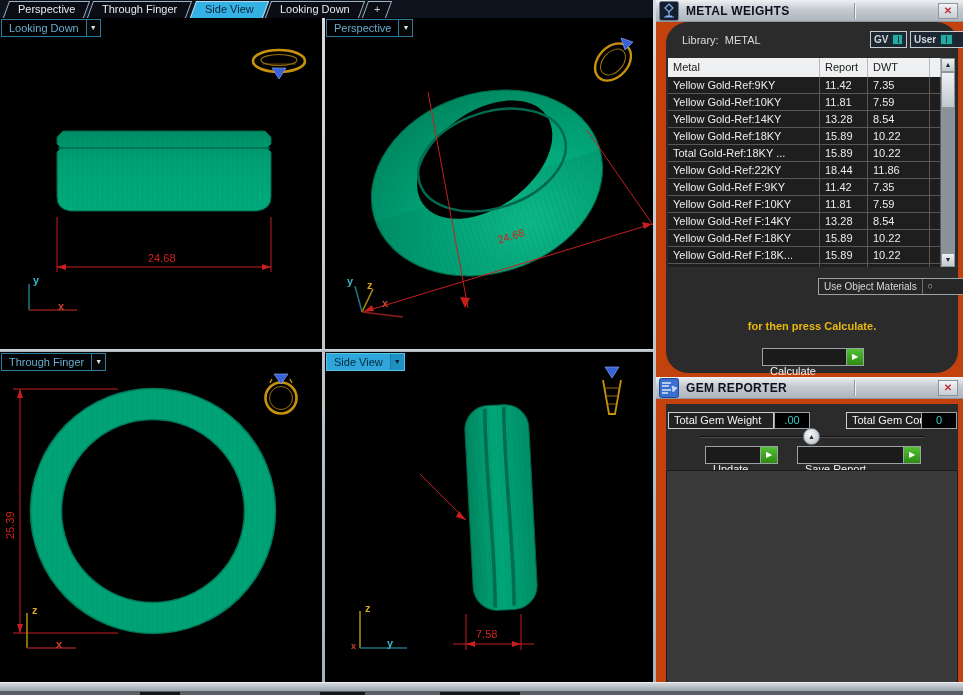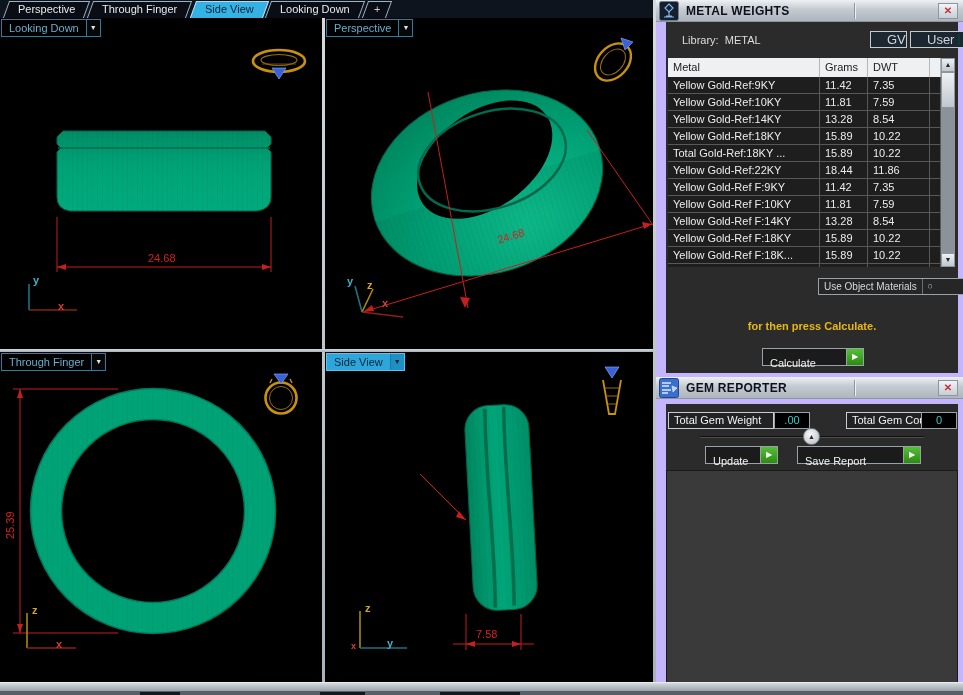--- a/index.html
+++ b/index.html
@@ -26,30 +26,30 @@
   .chip .txt { padding:0 7px; font-size:11px; line-height:16px; color:#66aecf; white-space:nowrap; }
   .chip .arw { width:14px; border-left:1px solid #2f7d9e; background:#070707; color:#d7e7ef; font-size:7px; line-height:16px; text-align:center; }
   .chip.active { background:#2ea6da; border-color:#57c4ee; }
   .chip.active .txt { color:#06283c; }
   .chip.active .arw { background:#1f90c2; color:#05202e; border-left-color:#1a7aa8; }
   .dimlbl { position:absolute; color:#d42020; font-size:11px; white-space:nowrap; }
   .axlbl { position:absolute; font-size:11px; font-weight:bold; }
   .ax-x { color:#d04030; } .ax-y { color:#3fb4c8; } .ax-z { color:#d8a818; }
 
   
-  .rpanel { left:656px; top:0; width:307px; height:682px; background:#c4b5fd; }
+  .rpanel { left:656px; top:0; width:307px; height:682px; background:#c2410c; }
   .ptitle { position:absolute; left:0; width:307px; height:22px; background:linear-gradient(#eef1f3,#c3cad0 45%,#aeb6bd); border-bottom:1px solid #8d969e; display:flex; align-items:center; }
   .ticon { width:20px; height:20px; margin:1px 0 1px 3px; }
   .ttext { font-size:12px; font-weight:bold; color:#10101c; margin-left:7px; letter-spacing:.3px; }
   .tgroove { position:absolute; left:198px; top:3px; width:2px; height:16px; border-left:1px solid #8d969e; border-right:1px solid #eef1f3; }
   .xbtn { position:absolute; right:5px; top:3px; width:20px; height:16px; background:linear-gradient(#f2f4f6,#c6cdd3); border:1px solid #8d969e; color:#c02f36; font-size:10px; font-weight:bold; line-height:13px; text-align:center; cursor:pointer; }
   .pbody-dark { position:absolute; background:#2b2b2b; }
 
   .libtext { position:absolute; font-size:11px; color:#dcdcdc; }
-  .miniBtn { position:absolute; display:flex; align-items:center; gap:4px; background:#1c2732; border:1px solid #c4ccd2; height:17px; padding:0 16px; font-size:13px; color:#cfd6db; cursor:pointer; }
+  .miniBtn { position:absolute; display:flex; align-items:center; gap:4px; background:#1c2732; border:1px solid #c4ccd2; height:17px; padding:0 3px; font-size:10px; color:#cfd6db; cursor:pointer;font-weight:bold; }
   .teal { width:13px; height:11px; background:#27a9a4; border:1px solid #083c3c; position:relative; }
   .teal::after { content:""; position:absolute; left:5px; top:1px; bottom:1px; width:1px; background:#063030; }
 
   
   .mtable { position:absolute; display:flex; background:#141414; }
   .tcols { width:273px; }
   .thead { display:flex; height:19px; background:#eef0f2; }
   .thead span { font-size:11px; color:#1a1a1a; line-height:18px; padding-left:5px; border-right:1px solid #b4b8bc; }
   .tbody { height:190px; overflow:hidden; }
   .trow { display:flex; height:17px; background:#1e1e1e; border-bottom:1px solid #585858; cursor:pointer; }
@@ -60,21 +60,21 @@
   .sbTrack { flex:1; position:relative; }
   .sbThumb { position:absolute; left:0; top:0; width:14px; height:36px; background:linear-gradient(#eef1f3,#c0c8ce); border:1px solid #8d969e; cursor:grab; }
 
   .uom { position:absolute; display:flex; background:#262626; border:1px solid #9aa2a8; height:17px; cursor:pointer; }
   .uom .lbl { font-size:10px; color:#d8d8d8; line-height:15px; padding:0 5px; }
   .uom .circ { width:16px; border-left:1px solid #6e6e6e; color:#b8b8b8; font-size:9px; line-height:14px; text-align:center; }
 
   .instr { position:absolute; width:292px; text-align:center; font-size:11px; font-weight:bold; color:#e8b810; line-height:13px; }
 
   .gbtn { position:absolute; display:flex; background:#1b1b1b; border:1px solid #9aa2a8; height:18px; cursor:pointer; }
-  .gbtn .lbl { flex:1; font-size:11px; color:#f2f2f2; padding:6px 7px; line-height:16px; white-space:nowrap; }
+  .gbtn .lbl { flex:1; font-size:11px; color:#f2f2f2; padding:14px 7px; line-height:16px; white-space:nowrap; }
   .gbtn .grn { width:17px; background:linear-gradient(#54c036,#2b8c10); border-left:1px solid #9aa2a8; color:#fff; font-size:8px; line-height:16px; text-align:center; }
 
   .lblbox { position:absolute; background:#222; border:1px solid #c8ced4; color:#f2f2f2; font-size:11px; line-height:15px; padding:0 5px; white-space:nowrap; }
   .valbox { position:absolute; background:#000; border:1px solid #9aa2a8; color:#3cc8c0; font-size:11px; line-height:15px; text-align:center; }
   .divline { position:absolute; height:1px; background:#111; box-shadow:0 1px 0 #4e4e4e; }
   .circbtn { position:absolute; width:17px; height:17px; border-radius:50%; background:radial-gradient(circle at 40% 35%, #f6f8fa, #b4bcc3); border:1px solid #78828a; color:#2a2a2a; font-size:7px; line-height:16px; text-align:center; cursor:pointer; }
   .report { position:absolute; background:#3a3a3a; border:1px solid #1a1a1a; }
 
   
   .bbar { left:0; top:682px; width:963px; height:9px; background:linear-gradient(#d4dade,#9aa3ab); border-top:1px solid #e9edf0; }
@@ -292,39 +292,39 @@
       <svg class="ticon" viewBox="0 0 20 20">
         <rect x="0.5" y="0.5" width="19" height="19" rx="2" fill="#141e2c" stroke="#6f7d8c"></rect>
         <polygon points="10,3 14,7 10,11 6,7" fill="none" stroke="#7fb4f0" stroke-width="1.2"></polygon>
         <path d="M10 11 V15 M5 16 H15 M7 15 H13" stroke="#7fb4f0" stroke-width="1.2" fill="none"></path>
       </svg>
       <span class="ttext">METAL WEIGHTS</span>
       <span class="tgroove"></span>
       <span class="xbtn">✕</span>
     </div>
 
-    <div class="pbody-dark" style="left:10px; top:22px; width:292px; height:351px;">
+    <div class="pbody-dark" style="left:10px; top:22px; width:292px; height:351px;border-radius:22px;">
       <span class="libtext" style="left:16px; top:12px;">
         <span>Library:</span>&nbsp;
         <span>METAL</span>
       </span>
       <div class="miniBtn" style="left:204px; top:9px; width:37px;">
         <span>GV</span>
         <span class="teal"></span>
       </div>
       <div class="miniBtn" style="left:244px; top:9px; width:60px;">
         <span>User</span>
         <span class="teal"></span>
       </div>
 
       <div class="mtable" style="left:2px; top:36px;">
         <div class="tcols">
           <div class="thead">
             <span class="cM">Metal</span>
-            <span class="cG">Grams</span>
+            <span class="cG">Report</span>
             <span class="cD">DWT</span>
             <span class="cF"></span>
           </div>
           <div class="tbody">
             <div class="trow">
                 <span class="cM">Yellow Gold-Ref:9KY</span>
                 <span class="cG">11.42</span>
                 <span class="cD">7.35</span>
                 <span class="cF"></span>
               </div>

